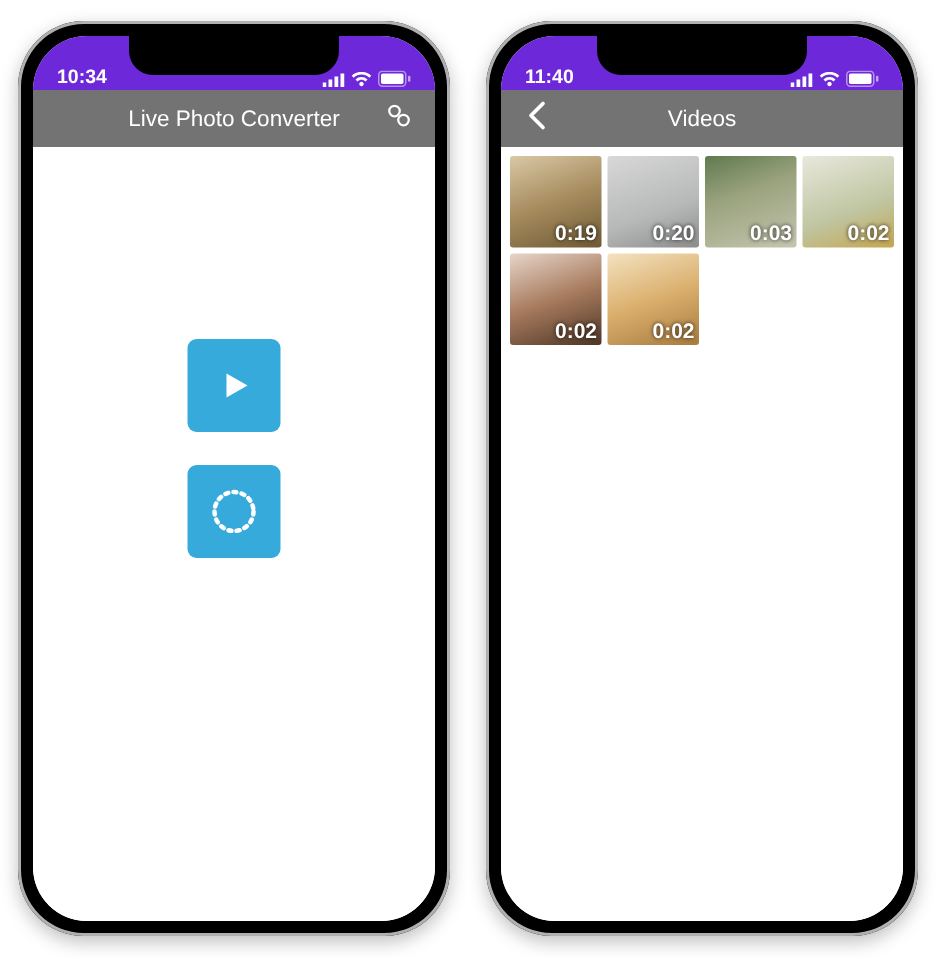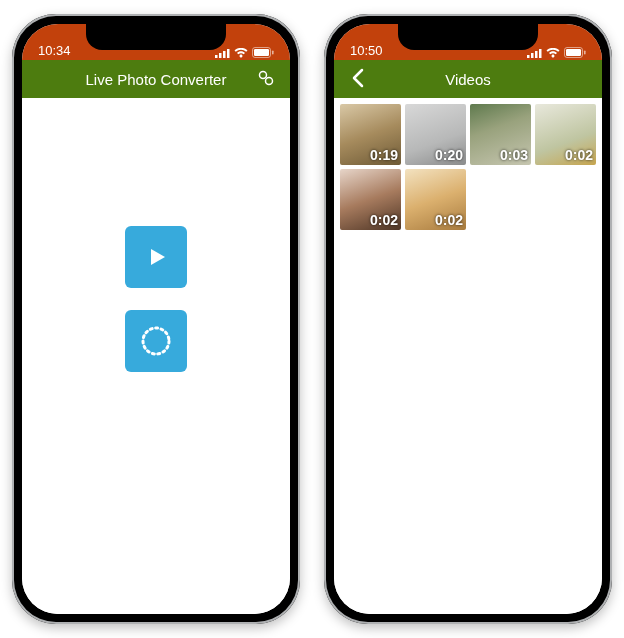--- a/index.html
+++ b/index.html
@@ -37,37 +37,37 @@
     transform: translateX(-50%);
     width: 140px;
     height: 26px;
     background: #000;
     border-bottom-left-radius: 16px;
     border-bottom-right-radius: 16px;
     z-index: 20;
   }
   .status-bar {
     height: 36px;
-    background: #c2410c;
+    background: #6d28d9;
     display: flex;
     align-items: flex-end;
     justify-content: space-between;
     padding: 0 16px 2px 16px;
     color: #fff;
     font-size: 13px;
-    font-weight: 400;
+    font-weight: 700;
     position: relative;
   }
   .status-left { width: 54px; }
   .status-right { width: 60px; display: flex; align-items: center; justify-content: flex-end; gap: 4px; }
   .signal-icon, .wifi-icon, .battery-icon { display: inline-block; }
   .signal-icon svg, .wifi-icon svg, .battery-icon svg { display:block; }
   .nav-bar {
     height: 38px;
-    background: #4d7c0f;
+    background: #737373;
     display: flex;
     align-items: center;
     justify-content: center;
     position: relative;
     color: #fff;
     font-size: 15px;
     font-weight: 500;
   }
   .nav-left {
     position: absolute;
@@ -206,21 +206,21 @@
       </div>
     </div>
   </div>
 </div>
 
 <div class="phone">
   <div class="screen">
     <div class="notch"></div>
 
     <div class="status-bar">
-      <div class="status-left">10:50</div>
+      <div class="status-left">11:40</div>
       <div class="status-right">
         <span class="signal-icon">
           <svg width="15" height="10" viewBox="0 0 15 10">
               <rect x="0" y="7" width="2.5" height="3" fill="#fff"></rect>
               <rect x="4" y="5" width="2.5" height="5" fill="#fff"></rect>
               <rect x="8" y="3" width="2.5" height="7" fill="#fff"></rect>
               <rect x="12" y="1" width="2.5" height="9" fill="#fff"></rect>
             </svg>
         </span>
         <span class="wifi-icon">

